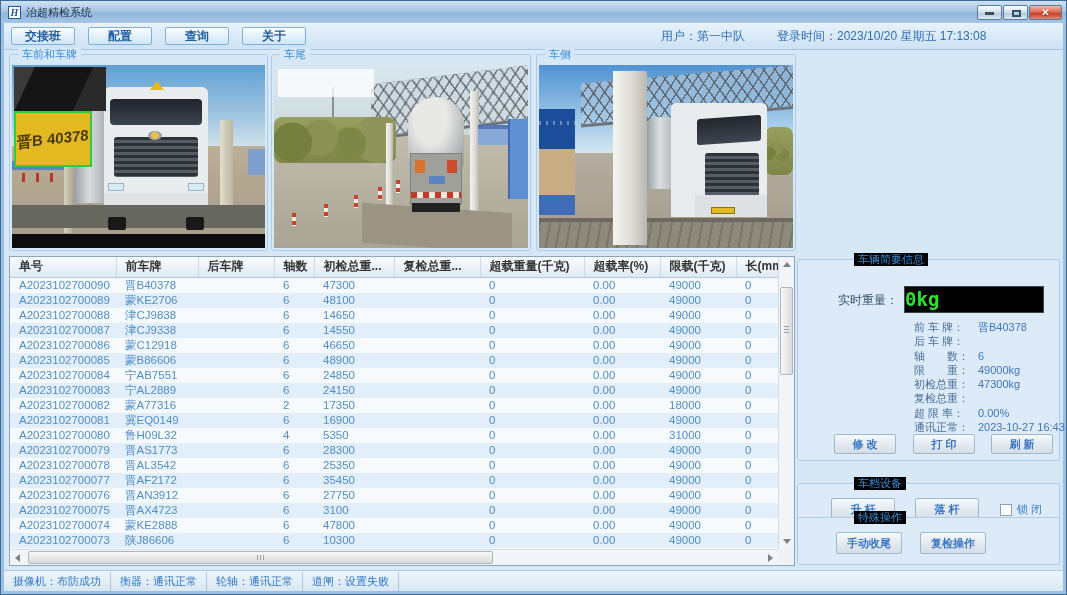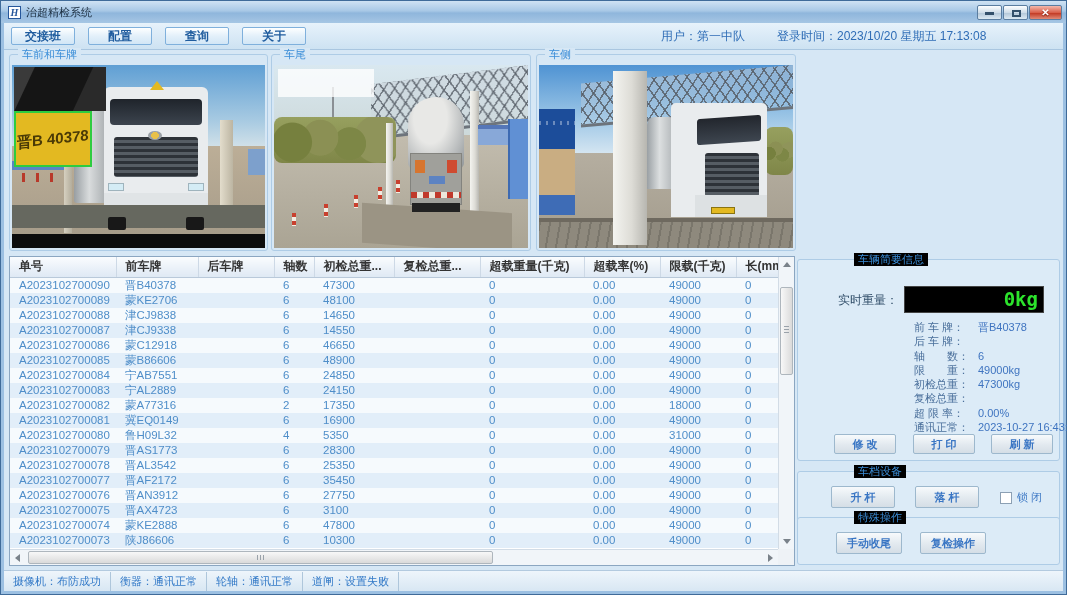--- a/index.html
+++ b/index.html
@@ -194,30 +194,30 @@
   .hthumb .grip { top:3px; bottom:3px; left:231px; width:1px; box-shadow:3px 0 0 #9aa2aa,-3px 0 0 #9aa2aa; }
 
   
   .gbox { position:absolute; left:793px; width:263px; border:1px solid #aecce6; border-radius:3px; background:#dcebf7; }
   .gbox-label { position:absolute; top:-7px; left:8px; padding:0 4px; background:#000000;
     font-size:11px; color:#3b8ed8; line-height:13px;margin-left:48px; }
   .box-info { top:236px; height:202px; }
   .led-row { position:absolute; top:26px; left:0; right:0; }
   .led-label { position:absolute; left:0; width:100px; text-align:right; font-size:12px; color:#33506b; top:6px; }
   .led { position:absolute; left:106px; top:0; width:140px; height:27px; background:#000; border:1px solid #444;
-    color:#2ce32c; font:bold 19px "DejaVu Sans Mono",monospace; text-align:right; line-height:25px; padding-right:5px; }
+    color:#2ce32c; font:bold 19px "DejaVu Sans Mono",monospace; line-height:25px; padding-right:5px; }
   .vi-fields { position:absolute; top:60px; left:104px; right:4px; }
   .vi-row { height:14.3px; font-size:11px; white-space:nowrap;margin-left:12px; }
   .vi-label { display:inline-block; width:64px; color:#4a6f9b; }
   .vi-value { color:#3f74c0; }
   .btn { position:absolute; height:20px; border:1px solid #9db8cd; border-radius:2px;
     background:linear-gradient(180deg,#f7fafc,#e2e9ef 55%,#d5dee6); color:#3a76c4;
     font:bold 11px "Liberation Sans",sans-serif; cursor:pointer; }
   .vi-btn { top:174px; width:62px; }
-  .box-dev { top:448px; height:54px; }
+  .box-dev { top:460px; height:54px; }
   .box-spec { top:494px; height:48px; }
   .dev-btn { top:14px; width:64px; height:22px; }
   .chk-wrap { position:absolute; left:202px; top:18px; display:flex; align-items:center; }
   .checkbox { width:12px; height:12px; border:1px solid #8ca0b4; background:#fff; margin-right:5px; }
   .chk-label { font-size:11px; color:#3a76c4; }
 
   
   .statusbar { position:absolute; left:0; right:0; bottom:0; height:21px;
     background:linear-gradient(180deg,#eef5fb,#d8e7f3); border-top:1px solid #b3cadf;
     display:flex; align-items:center; font-size:11px; color:#3279c7; }

